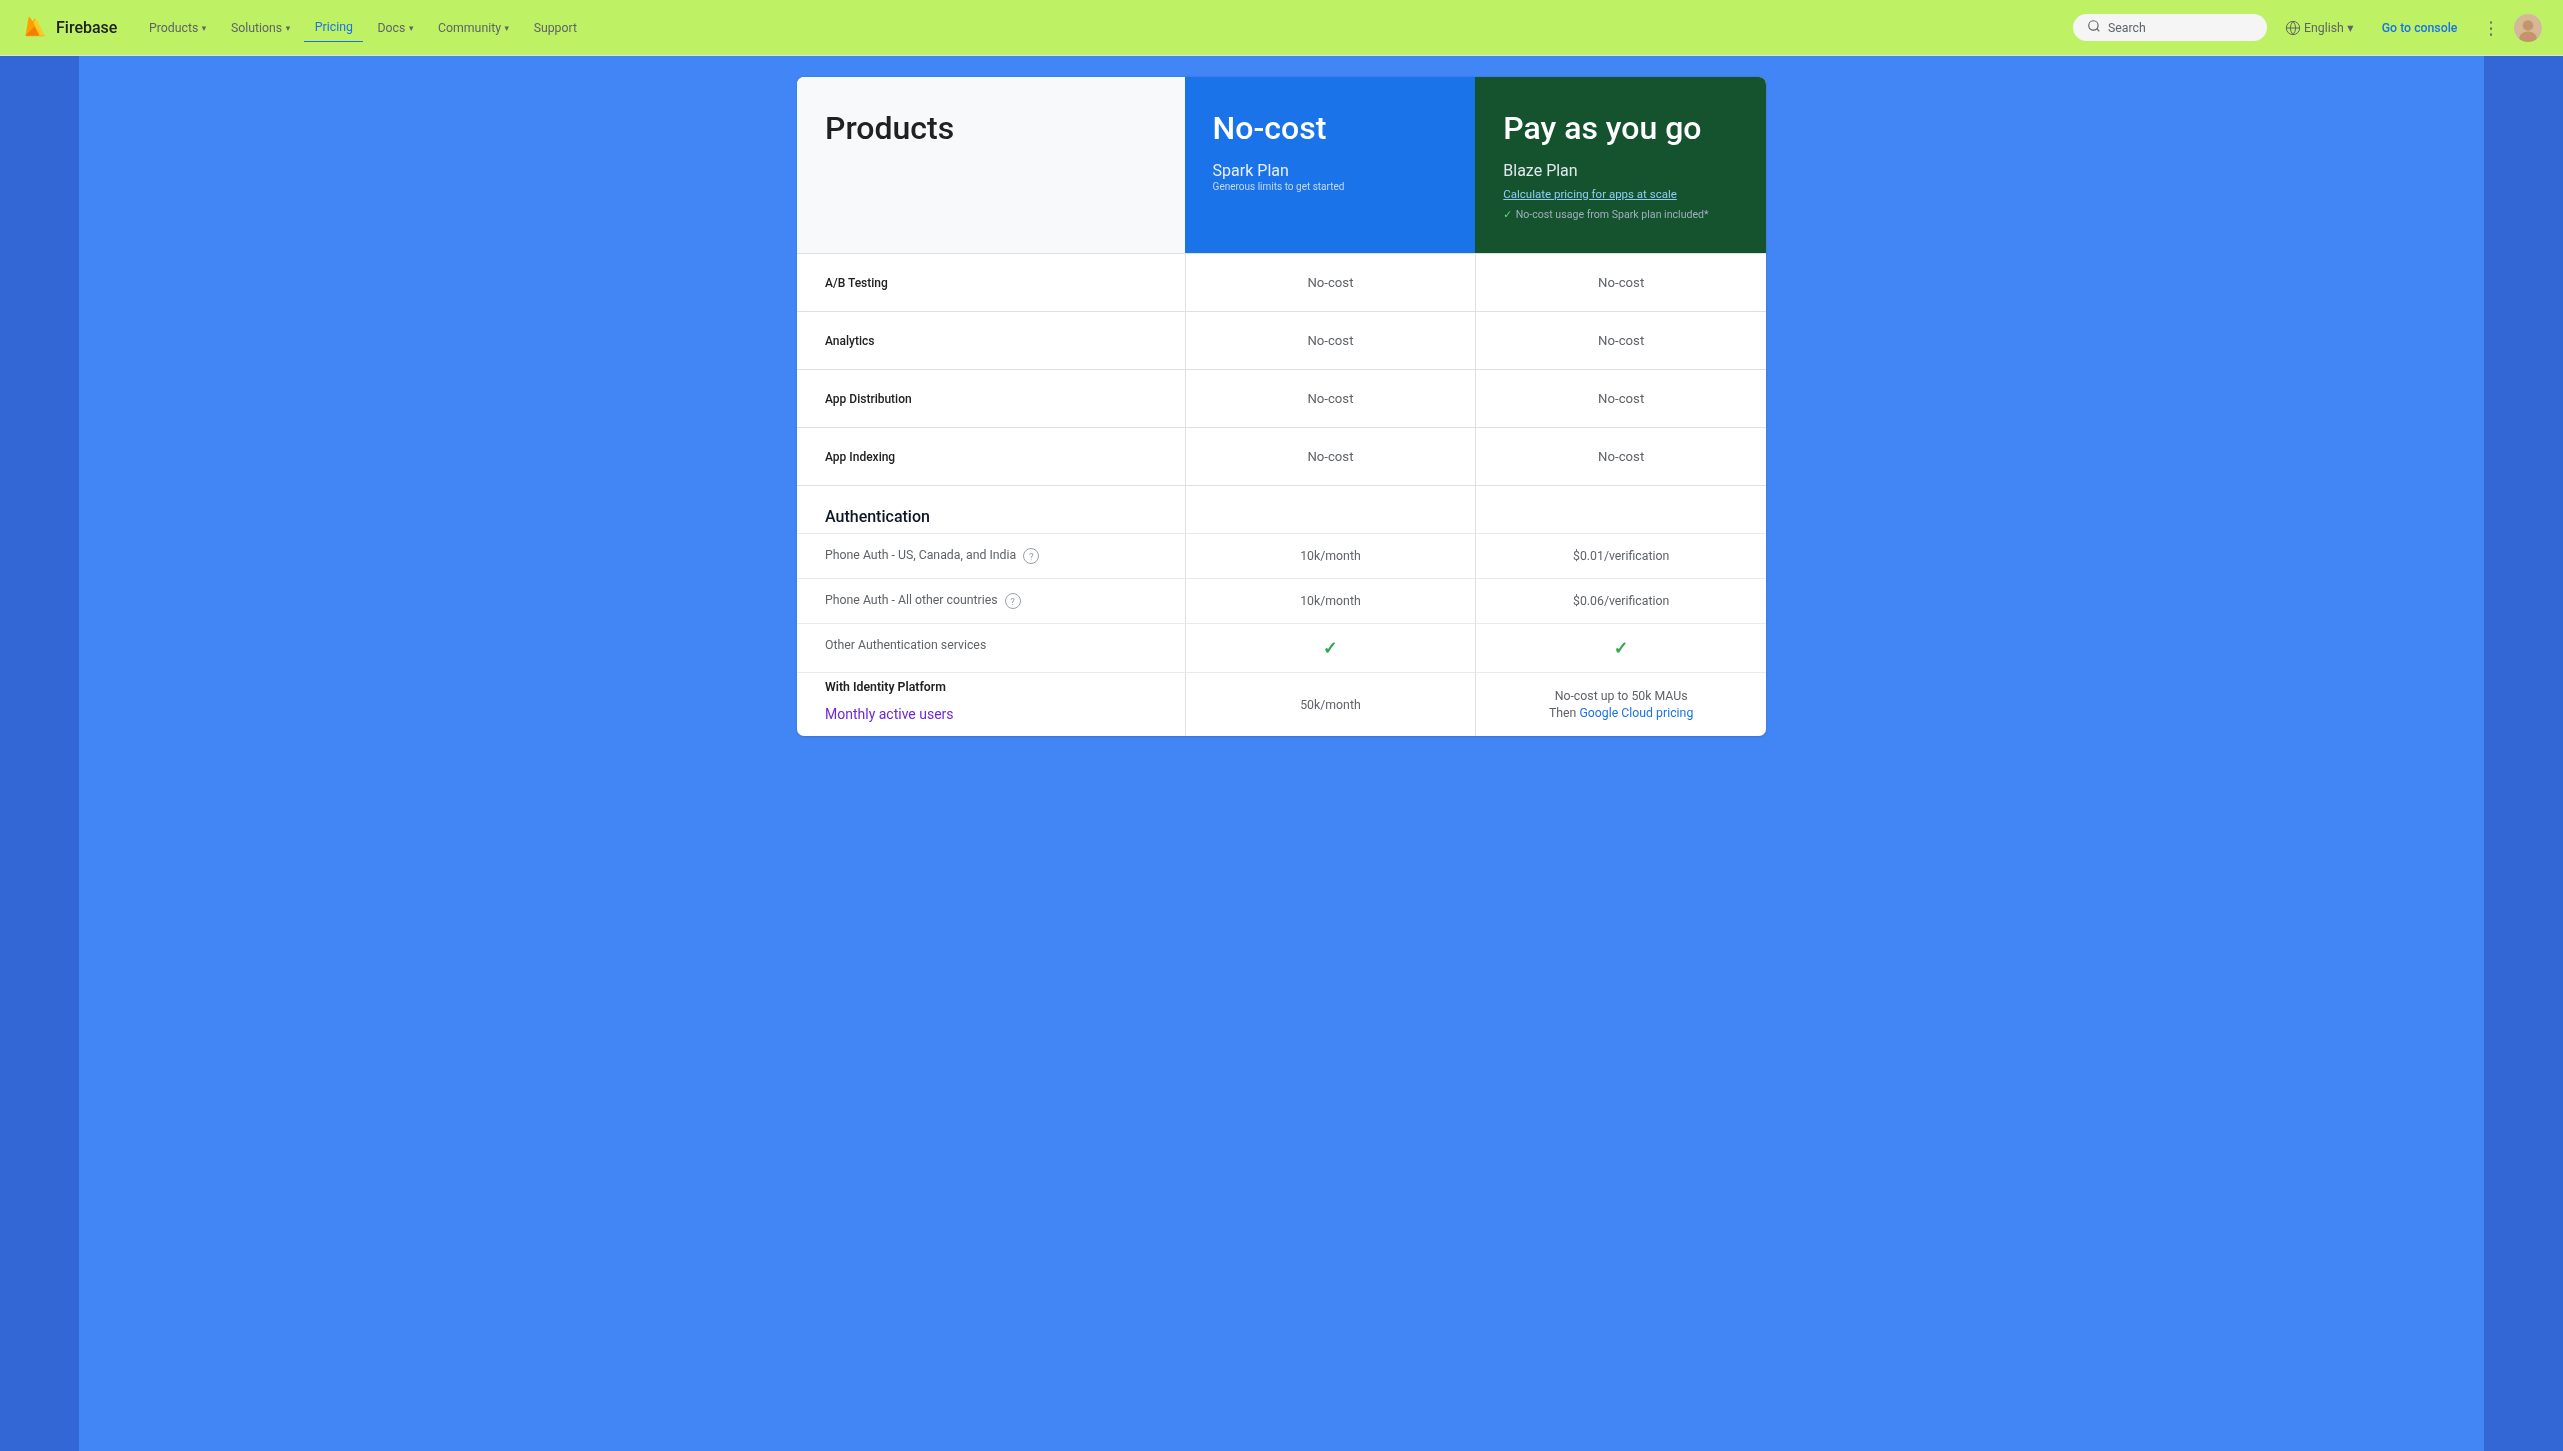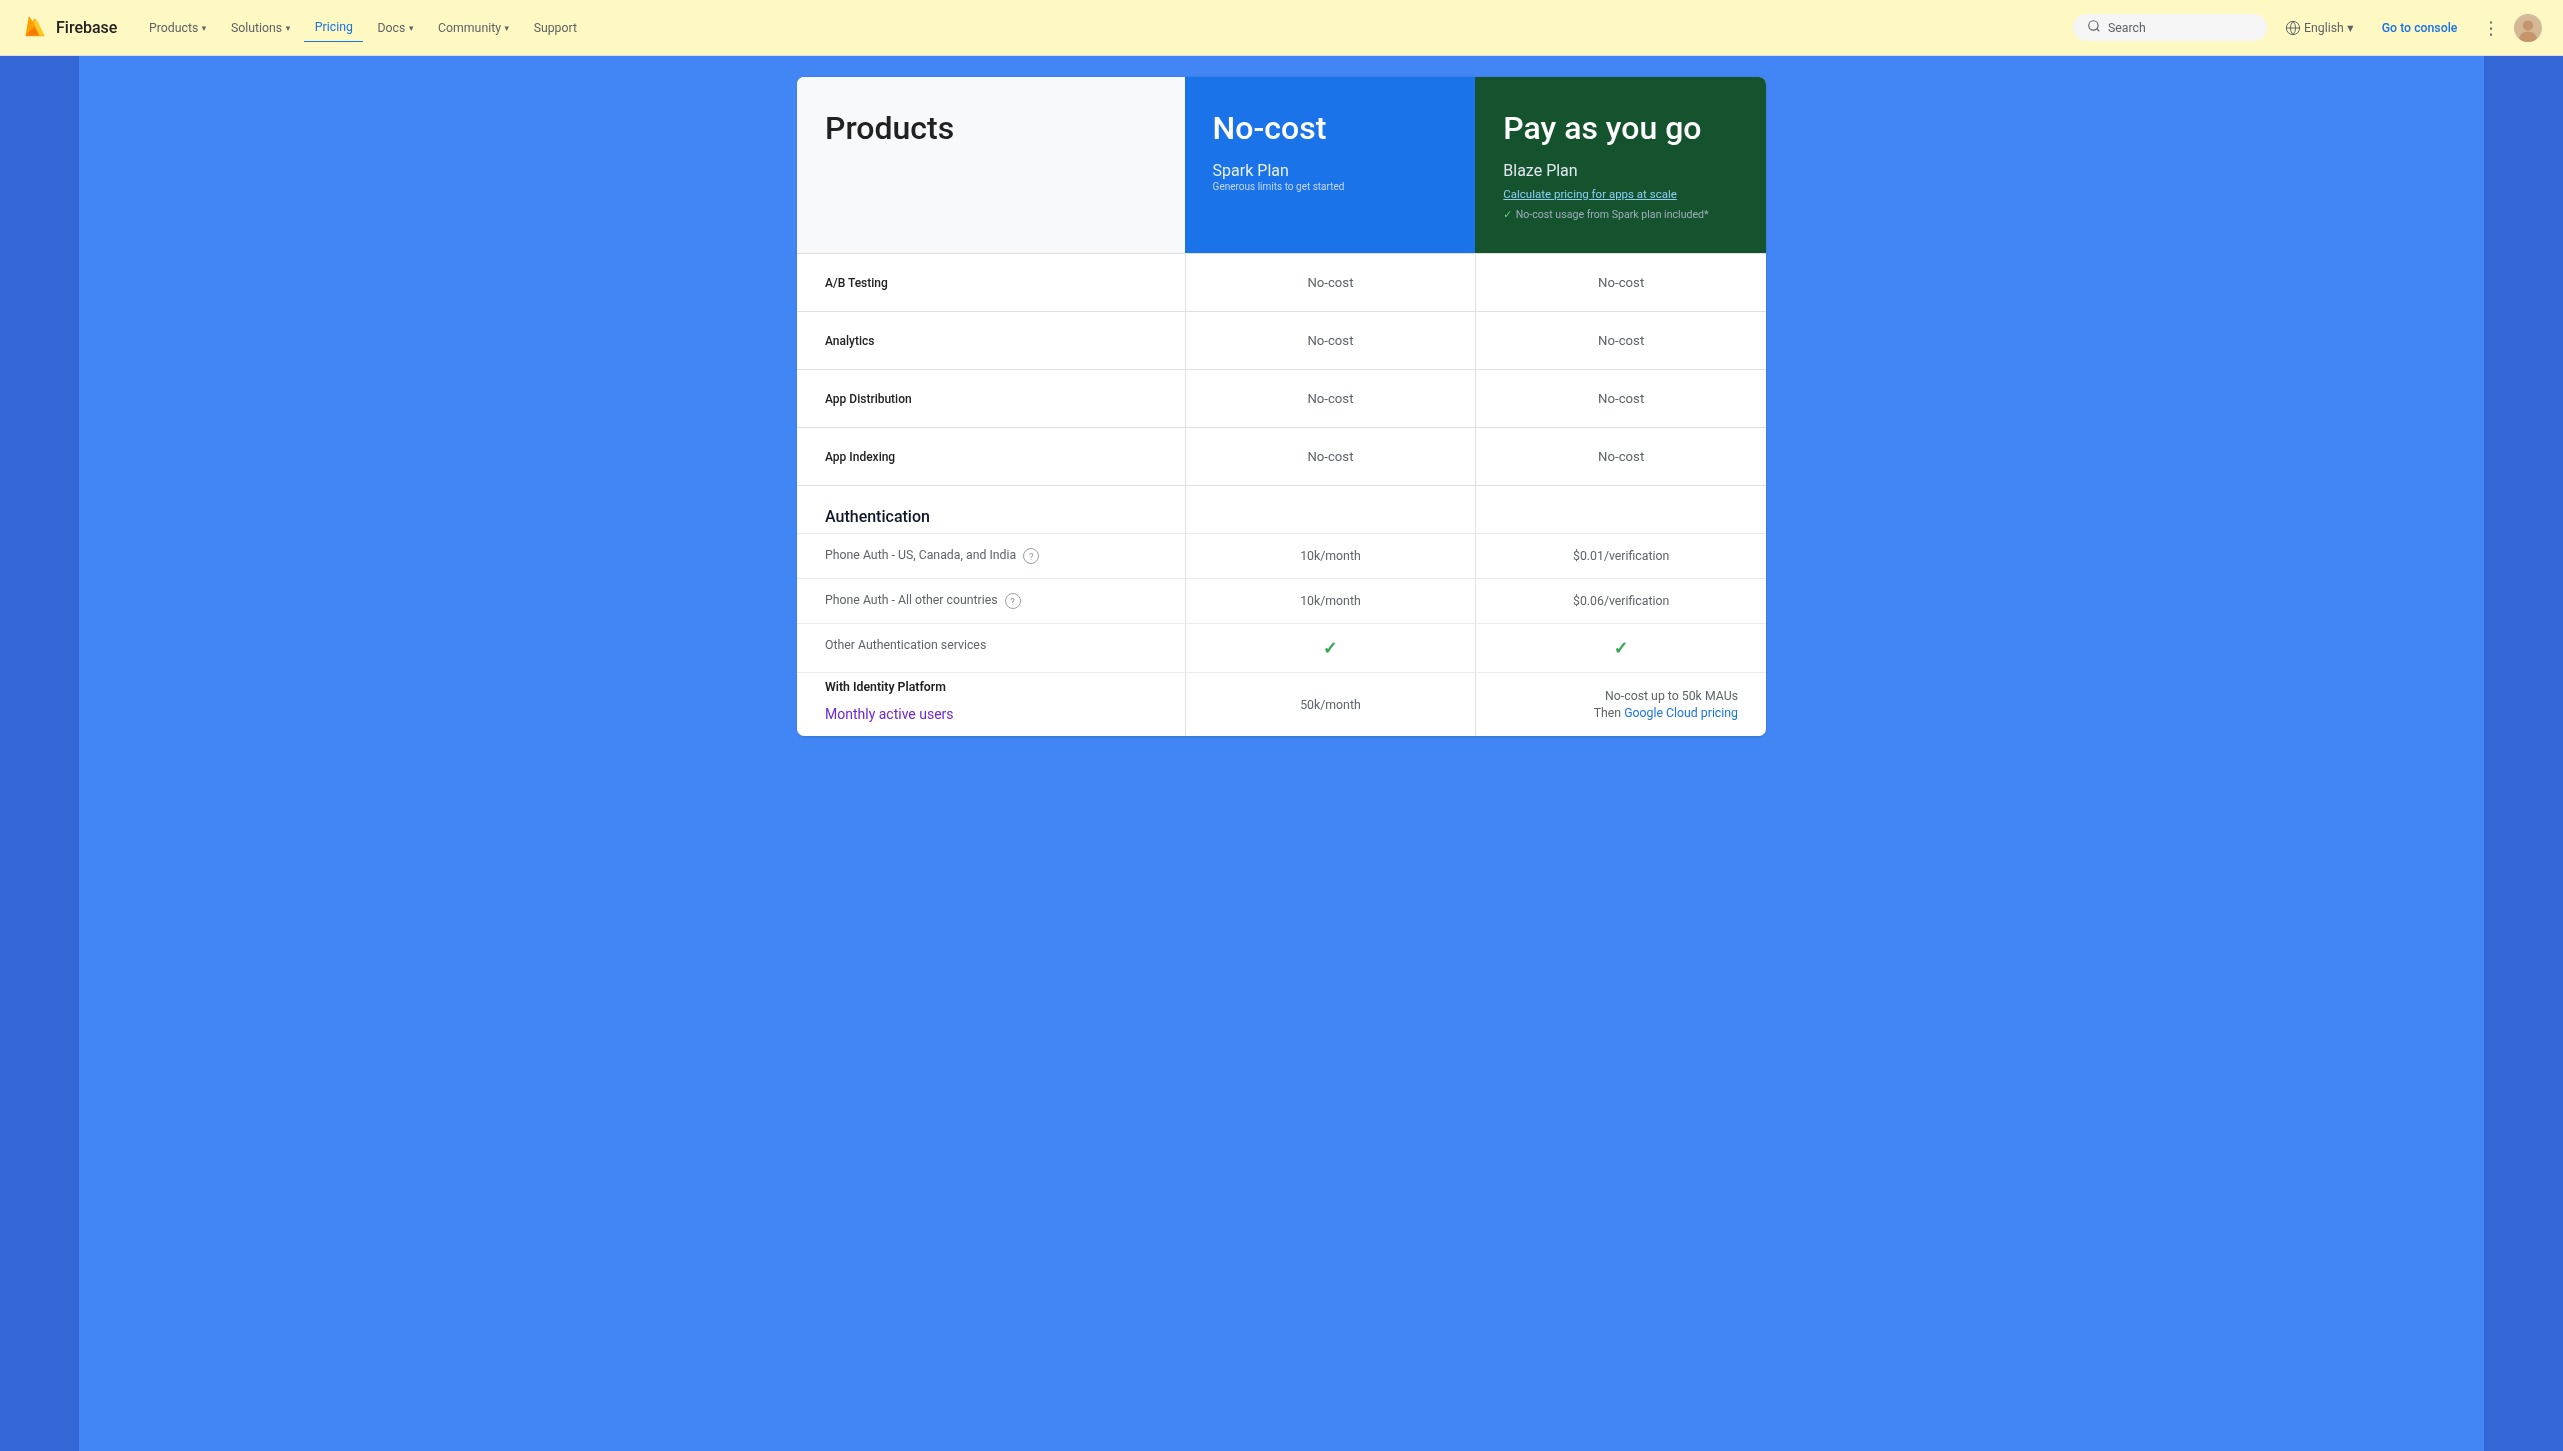--- a/index.html
+++ b/index.html
@@ -5,21 +5,21 @@
     * { box-sizing: border-box; margin: 0; padding: 0; }
     body {
       font-family: 'Google Sans', Roboto, Arial, sans-serif;
       background: #4285f4;
       min-height: 100vh;
       font-size: 12.3px;
     }
 
     
     .navbar {
-      background: #fef9c3;
+      background: #bef264;
       display: flex;
       align-items: center;
       height: 56px;
       padding: 0 21px;
       border-bottom: 0.9px solid #e0e0e0;
       position: relative;
       z-index: 10;
     }
     .navbar-brand {
       display: flex;
@@ -346,21 +346,21 @@
       align-items: center;
       justify-content: center;
       font-size: 12.3px;
       color: #5f6368;
       border-left: 0.9px solid #e0e0e0;
     }
     .identity-sub-blaze {
       padding: 14px 28px;
       display: flex;
       flex-direction: column;
-      align-items: flex-end;
+      align-items: center;
       justify-content: center;
       font-size: 12.3px;
       color: #5f6368;
       border-left: 0.9px solid #e0e0e0;
       text-align: center;
       gap: 3.5px;
     }
 
     
     .bg-left {

